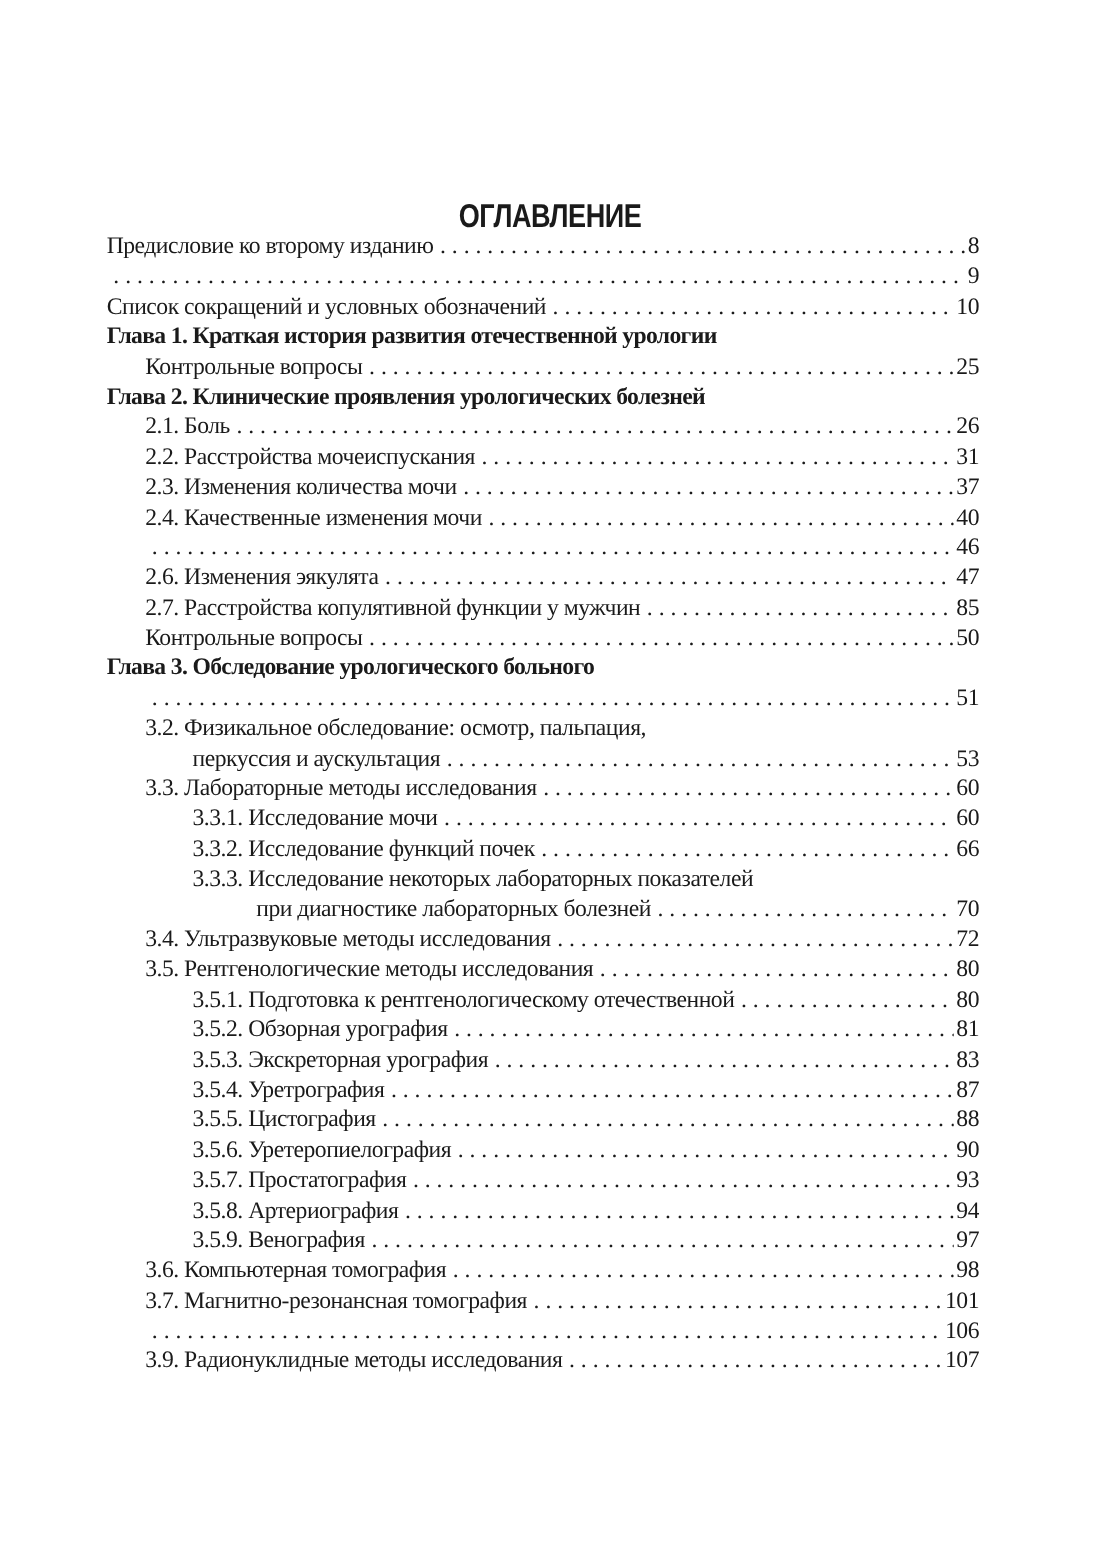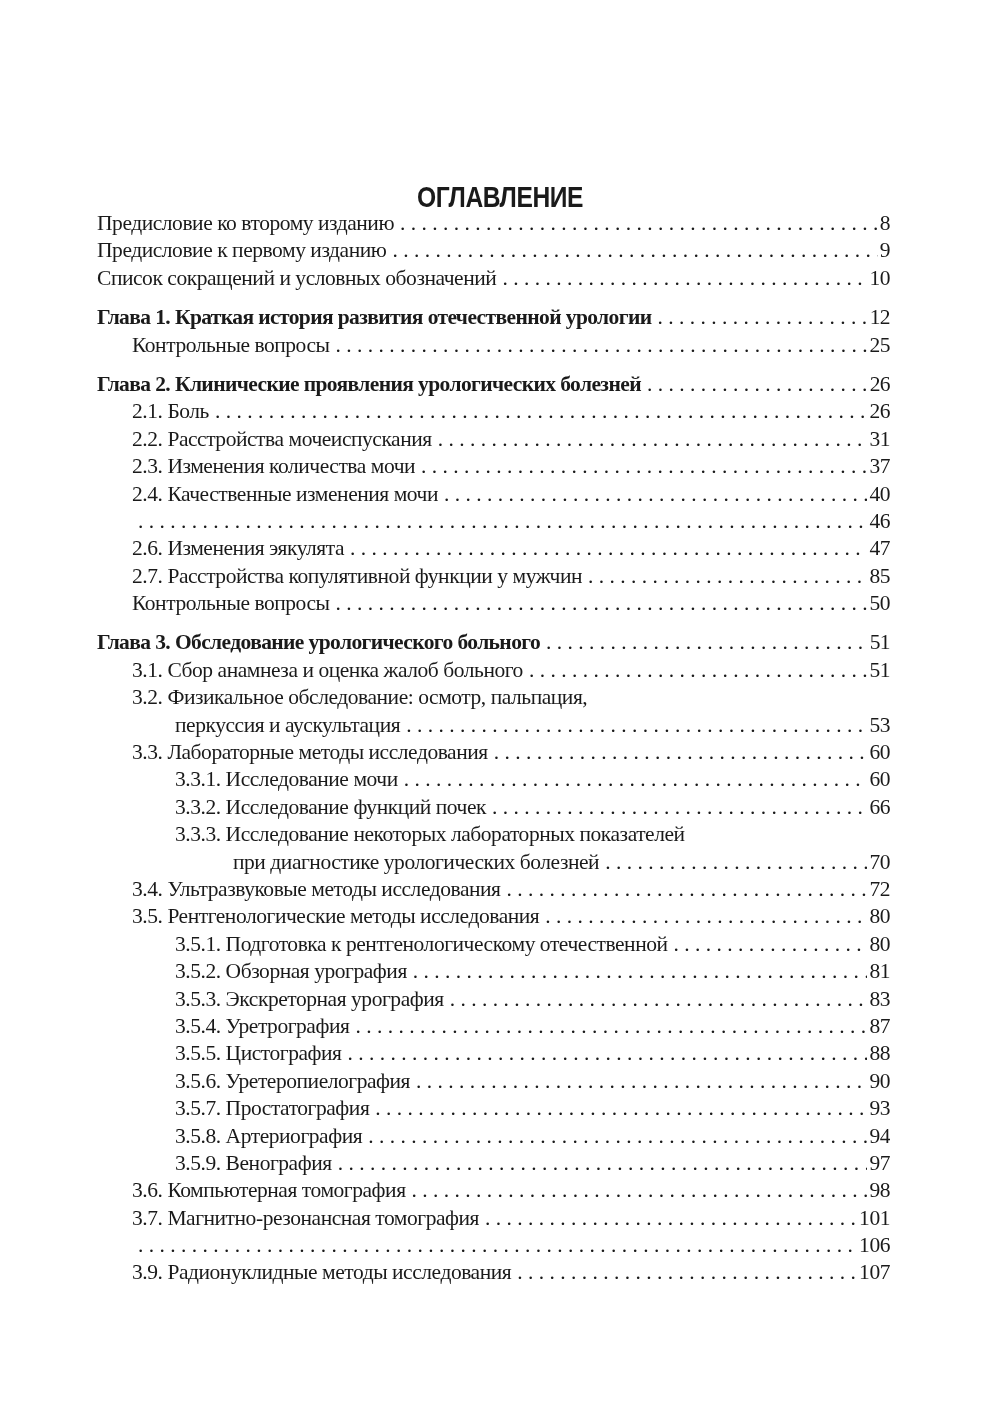--- a/index.html
+++ b/index.html
@@ -18,21 +18,21 @@
   .toc {
     position: absolute; top: 210px; left: 97px; width: 793px;
   }
   .entry {
     display: flex; align-items: flex-start;
     font-size: 21.5px; line-height: 27.4px; height: 27.4px;
     white-space: nowrap; overflow: hidden;
     letter-spacing: -0.45px;
   }
   .entry.bold { font-weight: bold; letter-spacing: -0.6px; }
-  .entry.gap { margin-top: 12px; }
+  .entry.gap { margin-top: 0; flex-direction: column; }
   .entry .label { flex: 0 0 auto; }
   .entry .leader {
     flex: 1 1 auto; overflow: hidden; margin: 0 2px 0 6px;
     font-weight: normal; letter-spacing: 4.2px;
   }
   .entry .leader::before {
     content: ". . . . . . . . . . . . . . . . . . . . . . . . . . . . . . . . . . . . . . . . . . . . . . . . . . . . . . . . . . . . . . . . . . . . . . . . . . . . . . . . . . . . . . . . . . . . . . . . . . . . . . . . . . . . . . . . .";
     letter-spacing: 0;
     word-spacing: 0;
   }
@@ -55,21 +55,20 @@
 
 <div class="toc">
 
   <div class="entry l0">
     <span class="label">Предисловие ко второму изданию</span>
     <span class="leader"></span>
     <span class="page">8</span>
   </div>
 
   <div class="entry l0">
-    <span class="label">Предисловие к первому изданию</span>
     <span class="leader"></span>
     <span class="page">9</span>
   </div>
 
   <div class="entry l0">
     <span class="label">Список сокращений и условных обозначений</span>
     <span class="leader"></span>
     <span class="page">10</span>
   </div>
 
@@ -138,21 +137,20 @@
     <span class="page">50</span>
   </div>
 
   <div class="entry l0 bold gap">
     <span class="label">Глава 3. Обследование урологического больного</span>
     <span class="leader"></span>
     <span class="page">51</span>
   </div>
 
   <div class="entry l1">
-    <span class="label">3.1. Сбор анамнеза и оценка жалоб больного</span>
     <span class="leader"></span>
     <span class="page">51</span>
   </div>
 
   <div>
     <div class="nowrap-line l1">3.2. Физикальное обследование: осмотр, пальпация,</div>
     <div class="entry cont1">
       <span class="label">перкуссия и аускультация</span>
       <span class="leader"></span>
       <span class="page">53</span>
@@ -173,21 +171,21 @@
 
   <div class="entry l2">
     <span class="label">3.3.2. Исследование функций почек</span>
     <span class="leader"></span>
     <span class="page">66</span>
   </div>
 
   <div>
     <div class="nowrap-line l2">3.3.3. Исследование некоторых лабораторных показателей</div>
     <div class="entry cont2">
-      <span class="label">при диагностике урологических болезней</span>
+      <span class="label">при диагностике лабораторных болезней</span>
       <span class="leader"></span>
       <span class="page">70</span>
     </div>
   </div>
 
   <div class="entry l1">
     <span class="label">3.4. Ультразвуковые методы исследования</span>
     <span class="leader"></span>
     <span class="page">72</span>
   </div>

